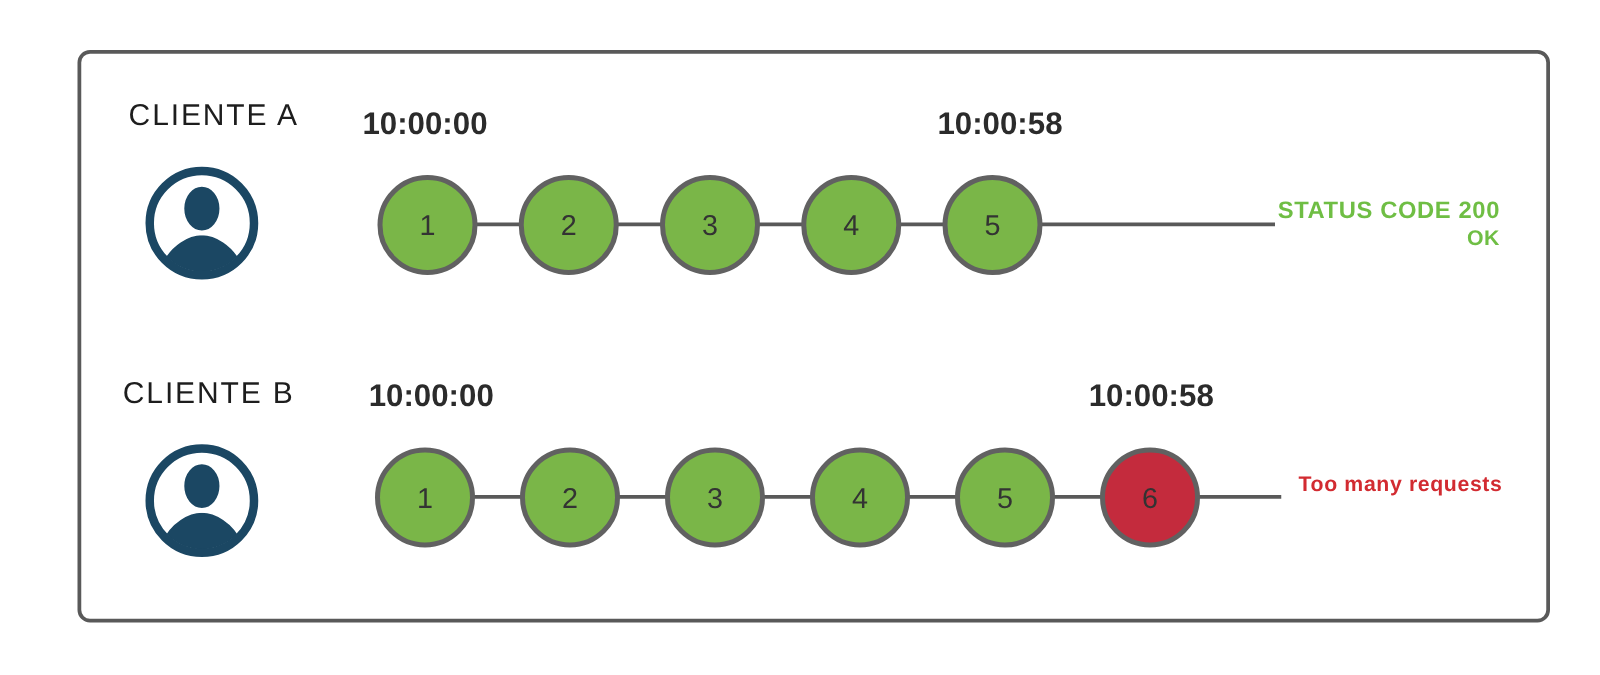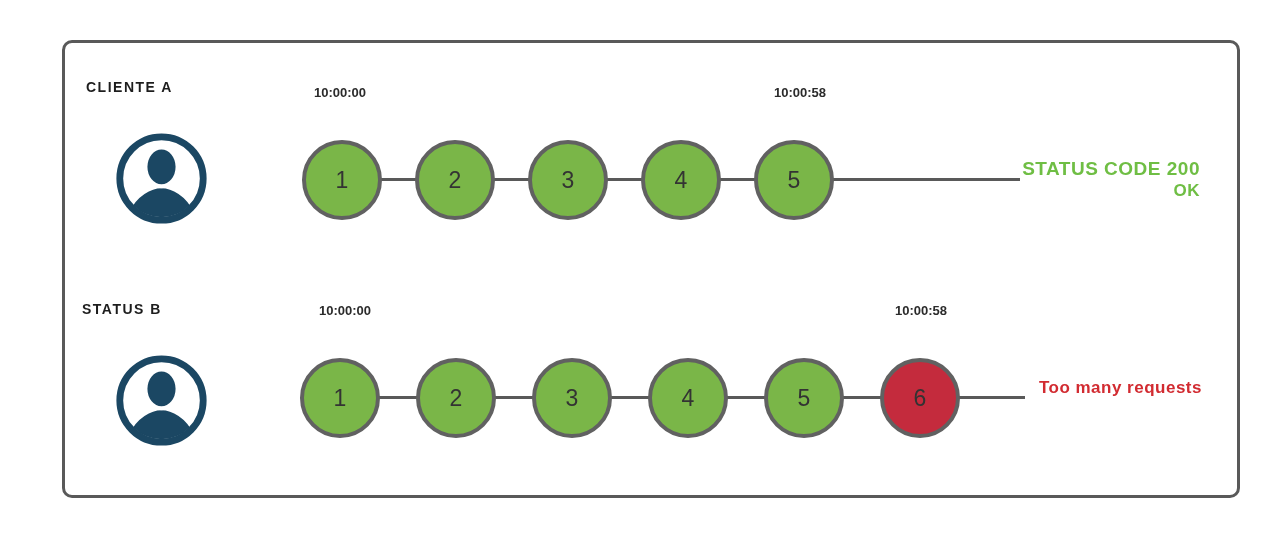--- a/index.html
+++ b/index.html
@@ -7,31 +7,31 @@
     position:relative;width:1280px;height:540px;background:#ffffff;
     font-family:"Liberation Sans",sans-serif;overflow:hidden;
   }
   .frame{
     position:absolute;left:62px;top:40px;width:1178px;height:458px;
     border:3px solid var(--line);border-radius:10px;box-sizing:border-box;
     background:#ffffff;
   }
   .row{position:absolute;inset:0;}
   .client-label{
-    position:absolute;width:170px;text-align:left;
-    font-size:14px;font-weight:700;letter-spacing:1.5px;color:var(--label);
+    position:absolute;width:170px;text-align:center;
+    font-size:24px;font-weight:400;letter-spacing:1.5px;color:var(--label);
   }
   .label-a{left:86px;top:79px;}
   .label-b{left:82px;top:301px;}
   .avatar{position:absolute;width:97px;height:97px;}
   .avatar-a{left:113px;top:130px;}
   .avatar-b{left:113px;top:352px;}
   .timestamp{
     position:absolute;width:130px;text-align:center;
-    font-size:13px;font-weight:700;color:var(--timestamp);
+    font-size:25px;font-weight:700;color:var(--timestamp);
   }
   .ts-a-start{left:275px;top:85px;}
   .ts-a-end{left:735px;top:85px;}
   .ts-b-start{left:280px;top:303px;}
   .ts-b-end{left:856px;top:303px;}
   .track{position:absolute;height:3px;background:var(--line);}
   .track-a{left:342px;top:178px;width:678px;}
   .track-b{left:340px;top:396px;width:685px;}
   .node{
     position:absolute;width:80px;height:80px;border-radius:50%;
@@ -89,21 +89,21 @@
     <div class="node a4">4</div>
     <div class="node a5">5</div>
 
     <div class="status status-a">
       <div class="code-line">STATUS CODE 200</div>
       <div class="detail-line">OK</div>
     </div>
   </div>
 
   <div class="row row-b">
-    <div class="client-label label-b">STATUS B</div>
+    <div class="client-label label-b">CLIENTE B</div>
 
     <div class="avatar avatar-b">
       <svg viewBox="0 0 100 100">
         <defs>
             <clipPath id="clipB">
               <circle cx="50" cy="50" r="40"></circle>
             </clipPath>
           </defs>
         <g clip-path="url(#clipB)">
           <path d="M50 58 C39 58 23 66 15 84 C12 91 12 97 12 101 L88 101 C88 97 88 91 85 84 C77 66 61 58 50 58 Z" fill="var(--navy)" stroke="#ffffff" stroke-width="4"></path>

